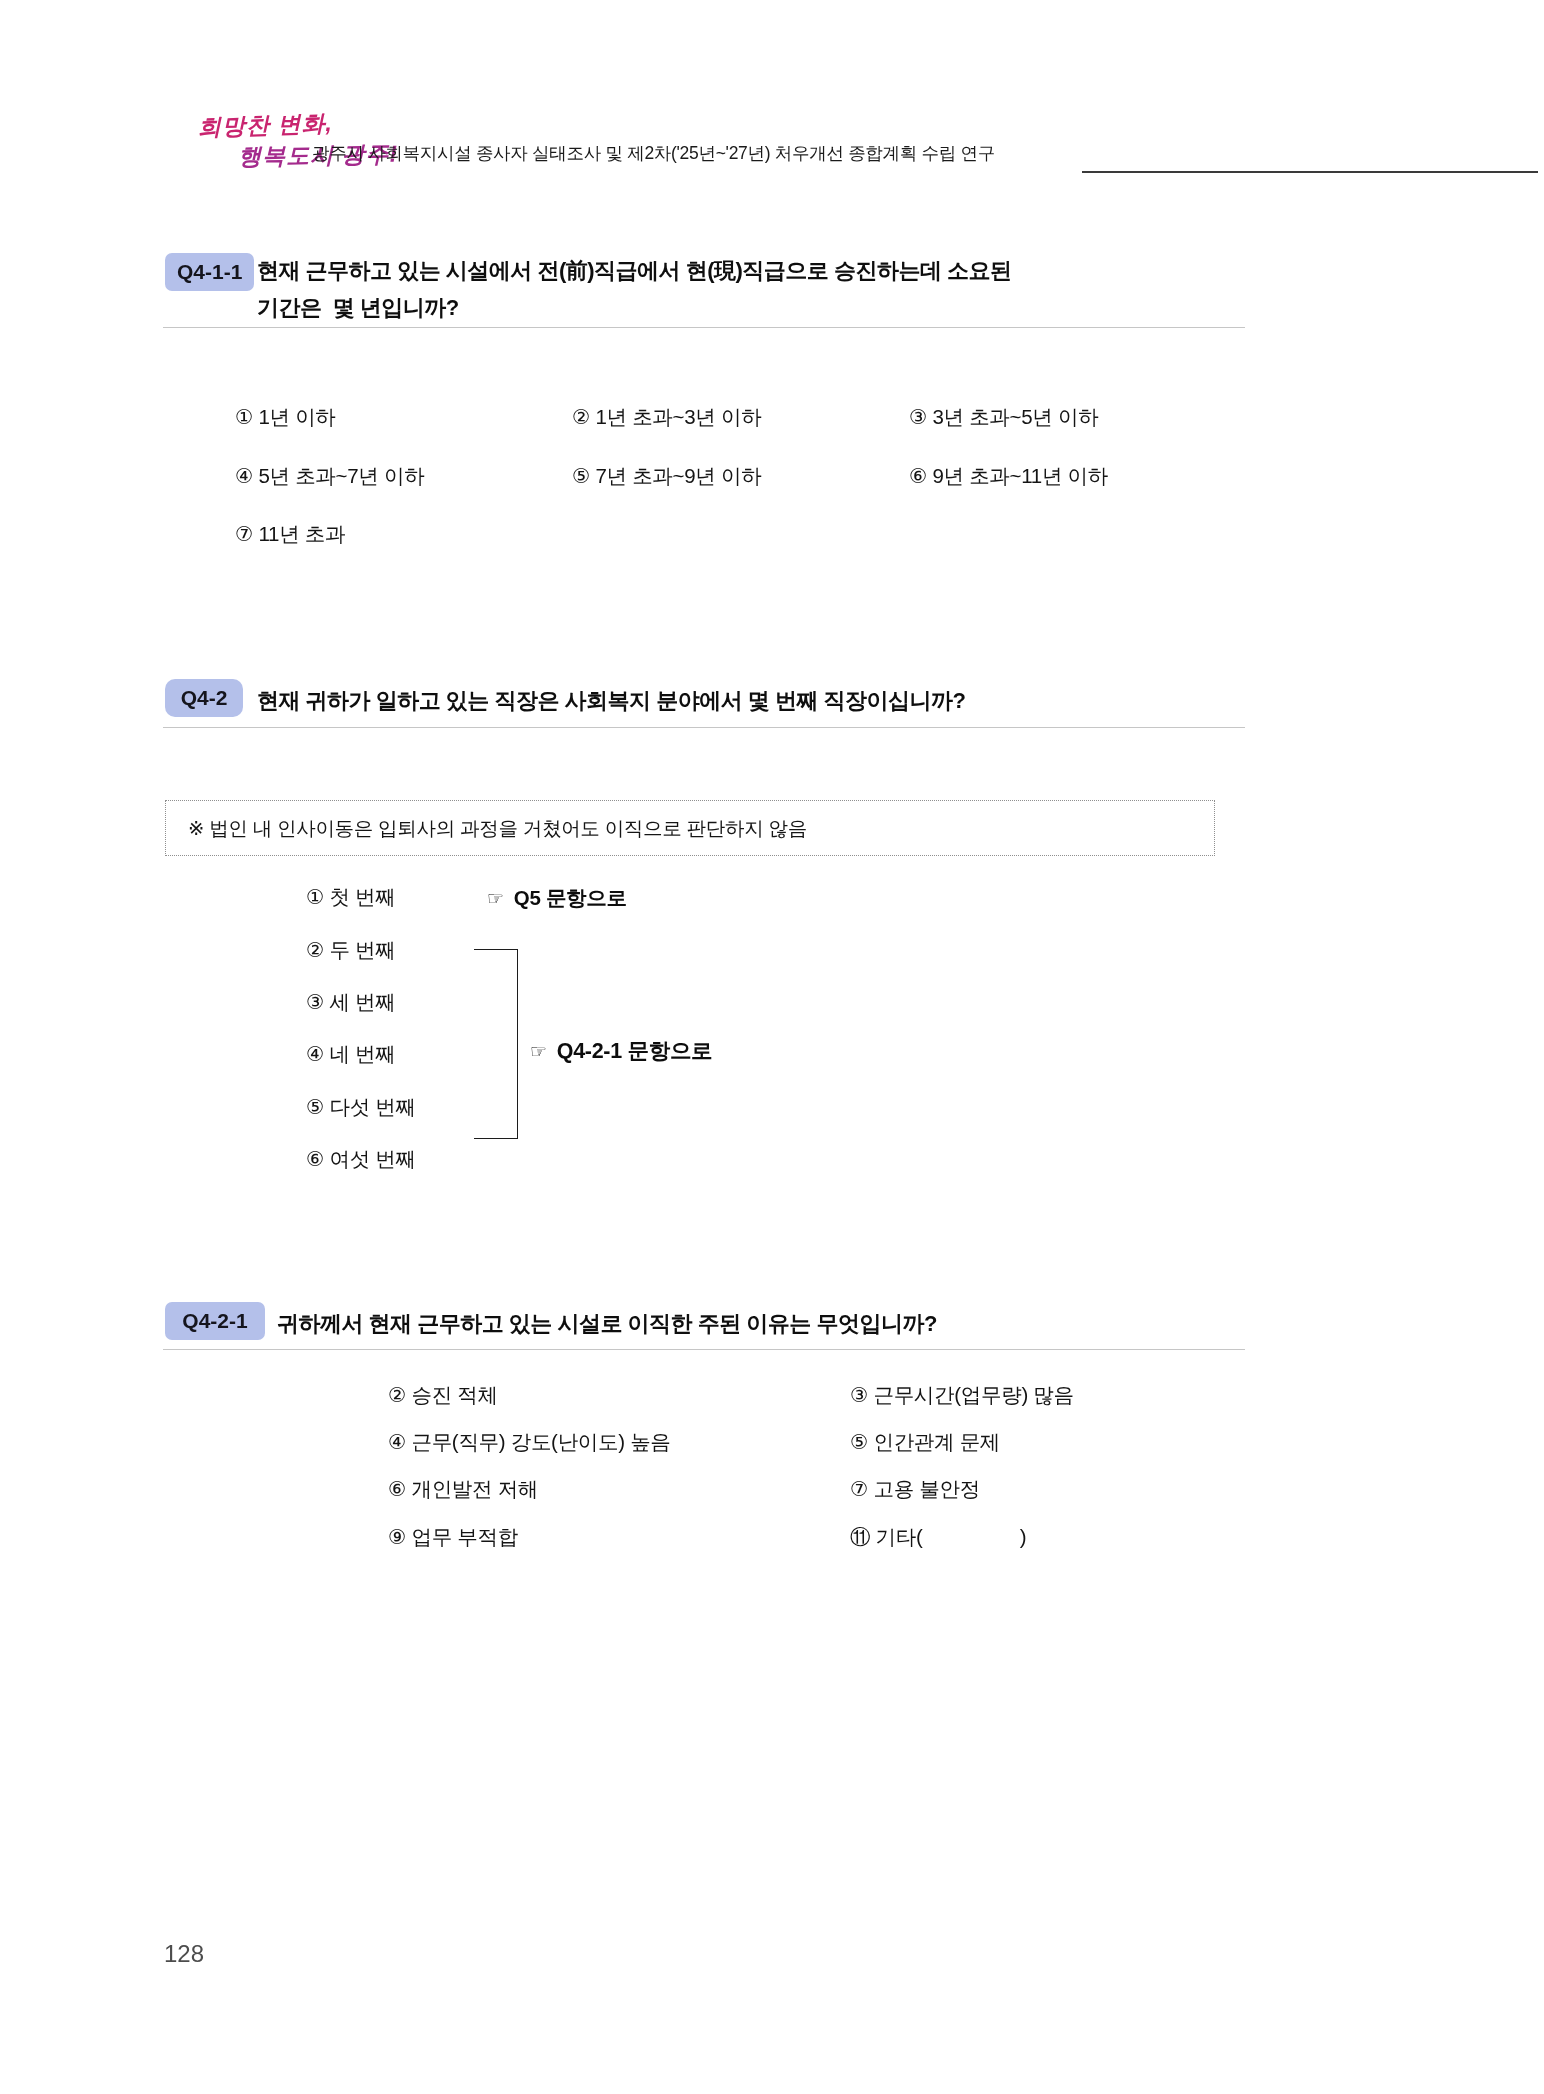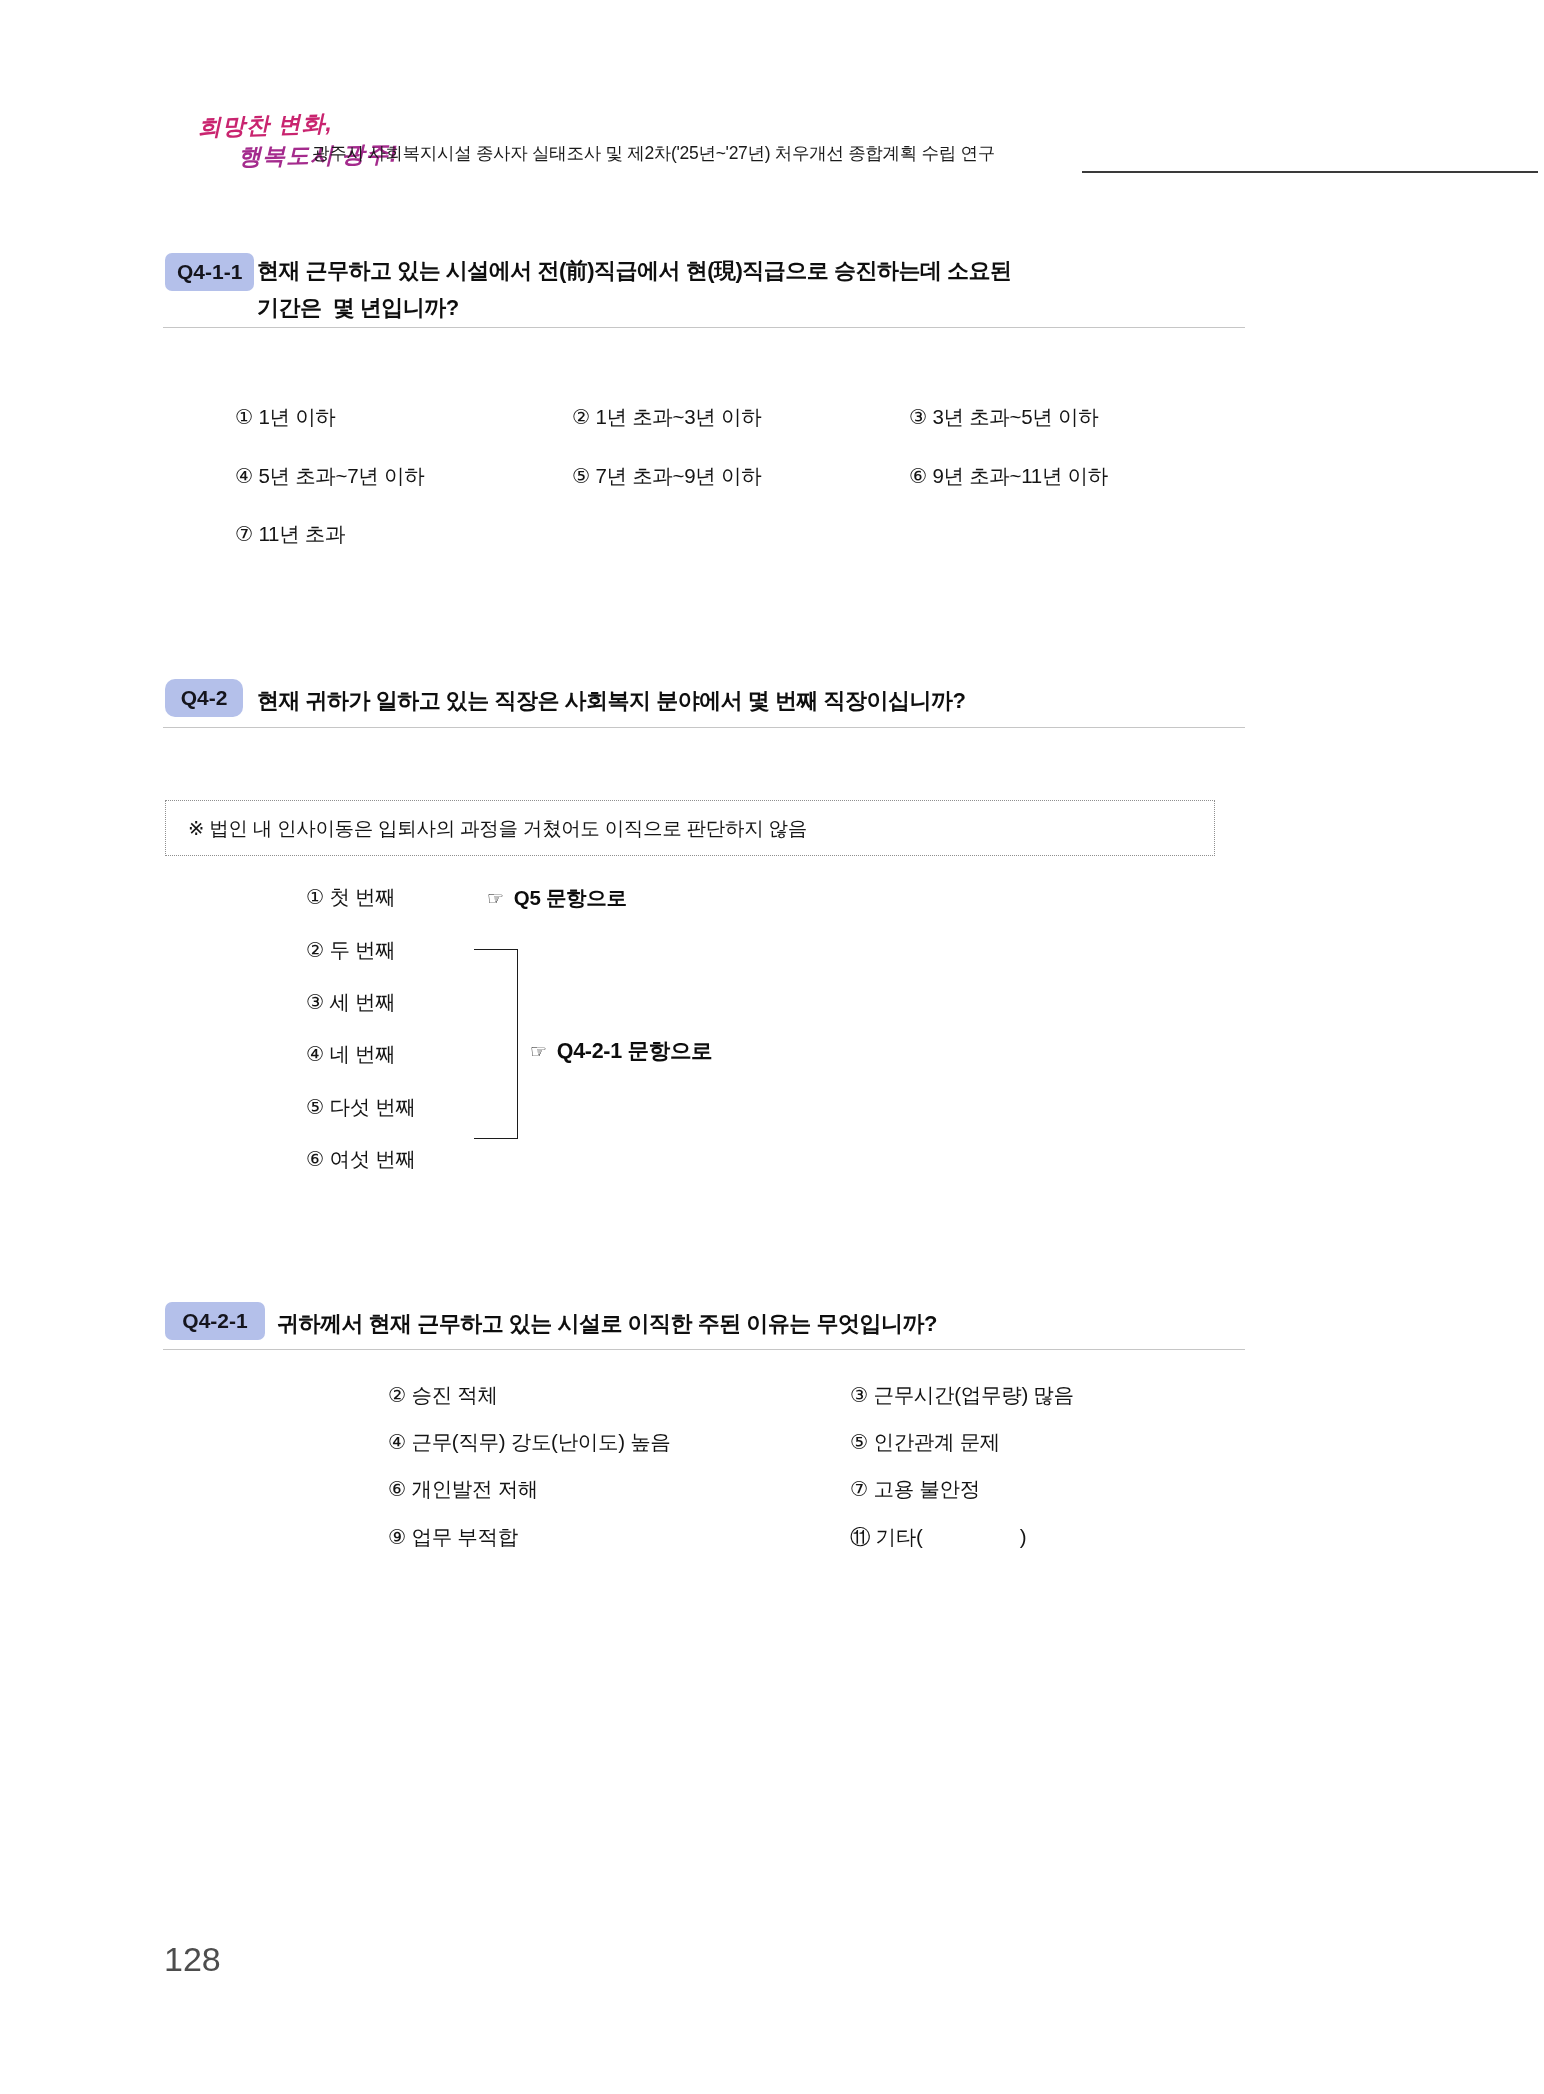--- a/index.html
+++ b/index.html
@@ -43,21 +43,21 @@
 
   
   .skip{position:absolute;font-size:20.5px;font-weight:700;color:#0d0d0d;
     letter-spacing:-0.3px;}
   .skip .hand{font-weight:400;font-size:19px;margin-right:10px;}
   .bracket{position:absolute;left:474px;top:949px;width:44px;height:190px;
     border-top:1.5px solid #1c1c1c;border-right:1.5px solid #1c1c1c;
     border-bottom:1.5px solid #1c1c1c;box-sizing:border-box;}
 
   
-  .page-number{position:absolute;left:164px;top:1940px;font-size:34px;color:#4d4d4d;}
+  .page-number{position:absolute;left:164px;top:1940px;font-size:24px;color:#4d4d4d;}
 </style>
 </head>
 <body>
 
 <div class="page">
 
   <div>
     <div class="logo-l1">희망찬 변화,</div>
     <div class="logo-l2">행복도시 광주!</div>
     <div class="doc-title">광주시 사회복지시설 종사자 실태조사 및 제2차('25년~'27년) 처우개선 종합계획 수립 연구</div>

